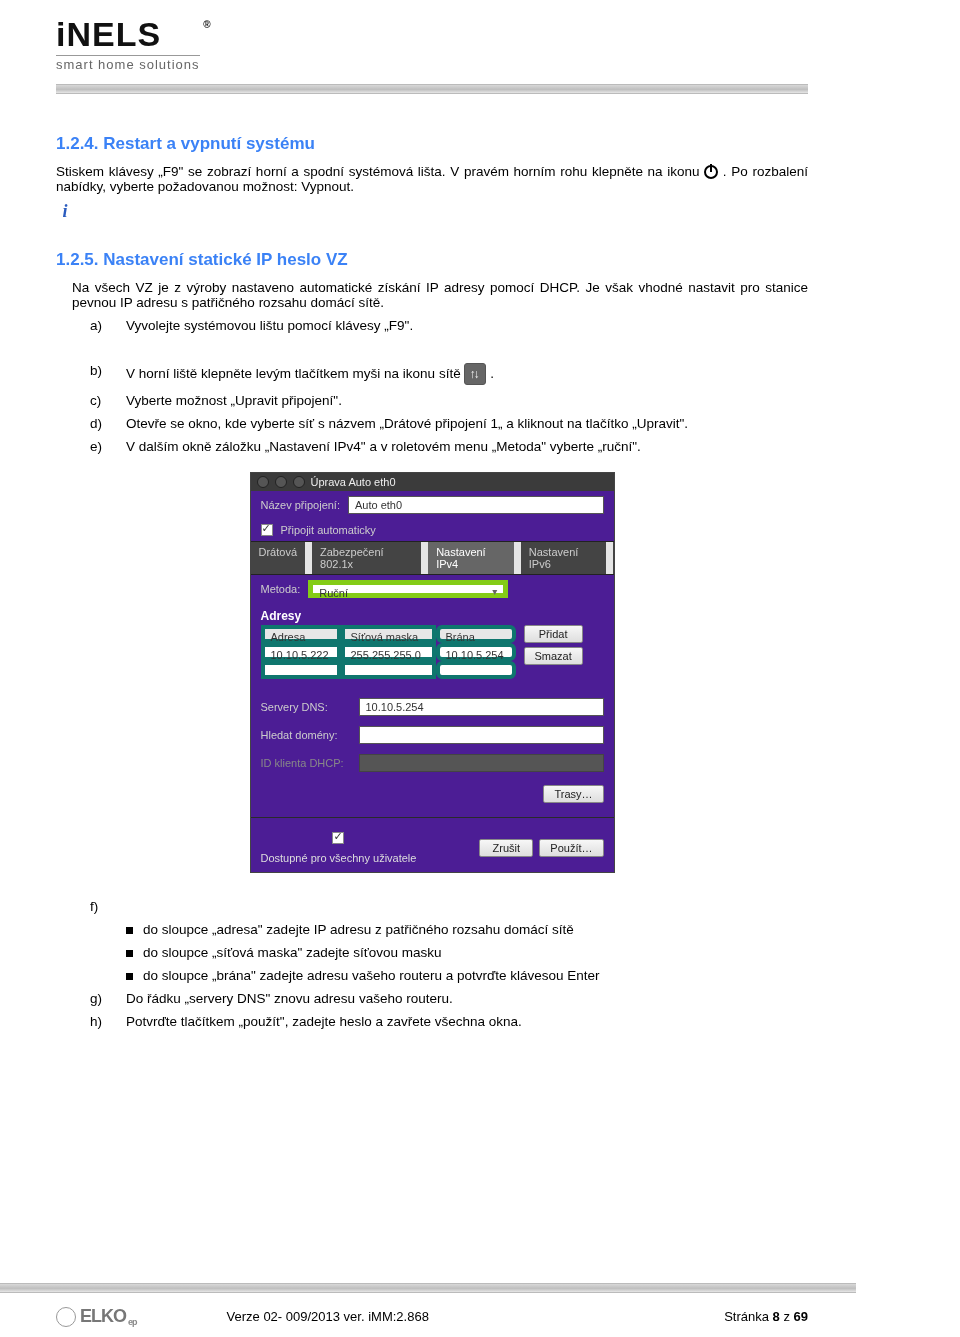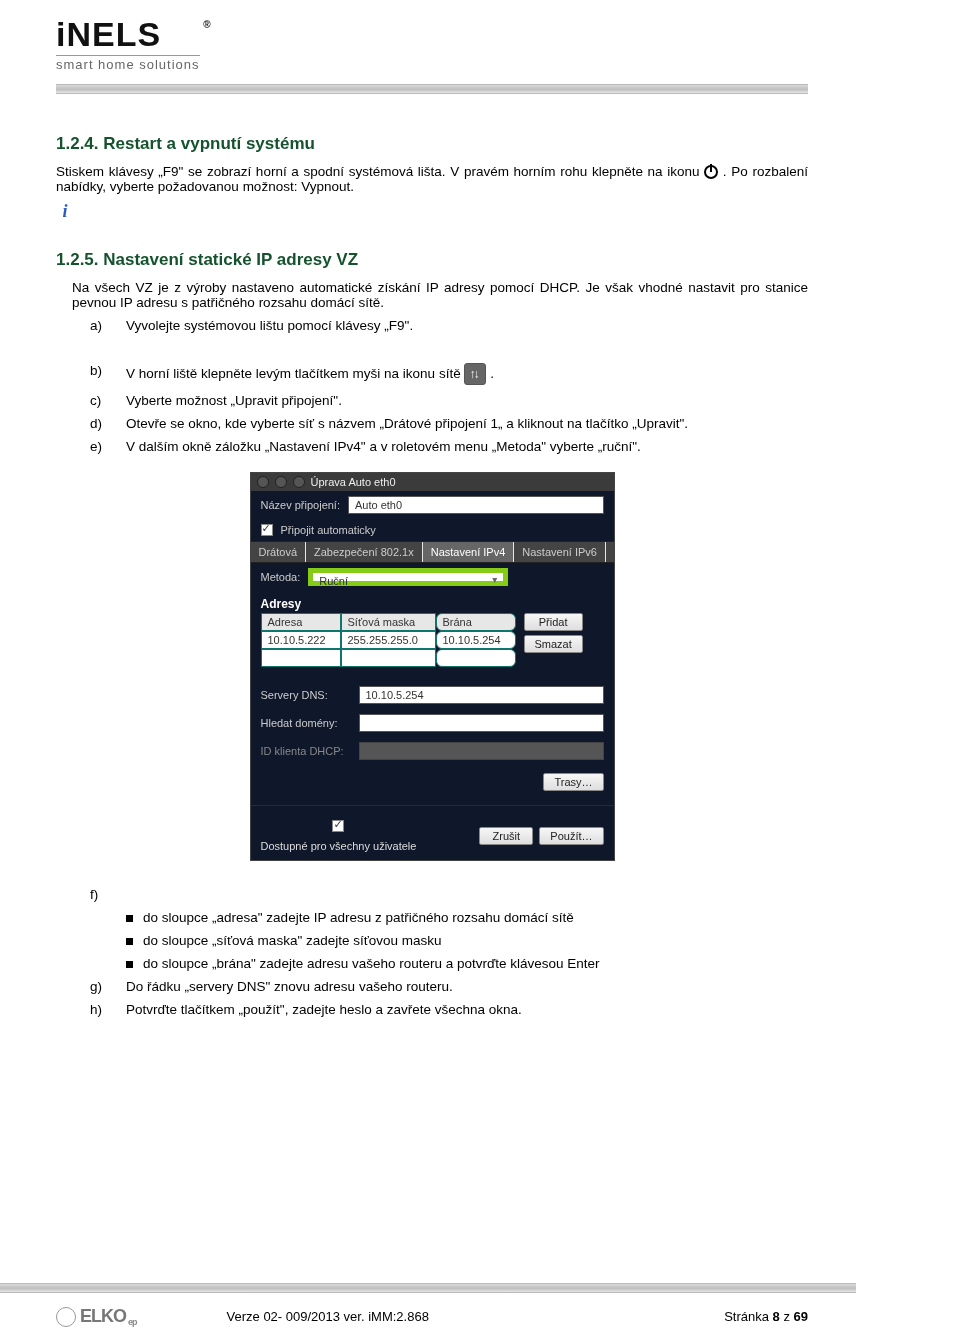--- a/index.html
+++ b/index.html
@@ -23,53 +23,53 @@
   .brand-main { font-size: 34px; font-weight: 700; letter-spacing: 1px; color: #111; font-family: Arial, sans-serif; position: relative; }
   .brand-main::after { content:"®"; font-size:10px; position:absolute; top:2px; right:-12px; }
   .brand-sub { font-size: 13px; color: #666; letter-spacing: 1px; margin-top:2px; }
   .brand-sub::before { content:""; display:block; height:1px; background:#999; margin:3px 0 3px 0; }
   .doc-title { font-size: 20px; font-weight: 700; color:#111; padding-top:12px; }
   .hr-band { margin: 8px 0 40px; height:10px;
     background: linear-gradient(to bottom,#d8d8d8,#bfbfbf 55%,#e6e6e6);
     border-top:1px solid #bbb; border-bottom:1px solid #bbb;
   }
   
-  h2.sec { color:#14532d; font-size:17px; font-weight:700; margin: 8px 0 10px; }
+  h2.sec { color:#3b82f6; font-size:17px; font-weight:700; margin: 8px 0 10px; }
   .body p { margin: 6px 0; text-align: justify; }
   .power-icon { display:inline-block; vertical-align:middle; width:14px; height:14px; border:2px solid #000; border-radius:50%; position:relative; }
   .power-icon::after { content:""; position:absolute; top:-3px; left:50%; width:2px; height:8px; background:#000; transform:translateX(-50%); }
   .info-row { display:flex; align-items:flex-start; gap:10px; color:#2b5cbf; margin:8px 0 28px; }
   .info-i { width:18px; height:20px; border-radius:50%; color:#2b5cbf; font-style:italic; font-weight:700; font-size:18px; text-align:center; line-height:18px; font-family:Georgia,serif; flex:0 0 18px; }
   .info-txt { flex:1; text-align:justify; }
   .list-block { margin:6px 0 0 34px; }
   .ol-item { display:flex; gap:12px; margin:8px 0; text-align:justify; }
   .ol-key { flex:0 0 24px; }
   .net-icon { display:inline-block; width:22px; height:22px; background:#666; border:1px solid #555; border-radius:3px; vertical-align:middle; position:relative; }
   .net-icon::before { content:"↑↓"; color:#f2f2f2; font-size:12px; position:absolute; left:4px; top:3px; letter-spacing:-2px; }
   .bullet-sub { margin:6px 0 0 70px; }
   .bullet-sub .bi { display:flex; gap:10px; margin:8px 0; }
   .bullet-sub .sq { width:7px; height:7px; background:#000; margin-top:5px; flex:0 0 7px; }
   
-  .shot { width:365px; margin:18px auto 26px; border:1px solid #444; font-size:11px; color:#ddd; background:#0f172a; }
+  .shot { width:365px; margin:18px auto 26px; border:1px solid #444; font-size:11px; color:#ddd; background:#4c1d95; }
   .shot .titlebar { display:flex; align-items:center; gap:6px; padding:3px 6px; background:#3b3b3b; }
   .tb-btn { width:12px;height:12px;border-radius:6px;background:#555;border:1px solid #222;display:inline-block; }
   .tb-title { color:#eee; font-size:11px; }
   .formrow { display:flex; align-items:center; gap:8px; padding:5px 10px; color:#ccc; }
   .inp { background:#fff; color:#333; border:1px solid #555; padding:2px 6px; height:18px; font-size:11px; flex:1; }
   .chk { width:12px;height:12px;border:1px solid #888;background:#fff;display:inline-block;position:relative; }
   .chk.on::after { content:"✓"; position:absolute; top:-3px; left:0; font-size:11px; color:#333; }
   .tabs { display:flex; background:#444; border-top:1px solid #222; border-bottom:1px solid #222; }
-  .tab { padding:4px 8px; border-right:1px solid #e5e5e5; color:#ccc; font-size:11px; }
+  .tab { padding:4px 8px; border-right:7px solid #e5e5e5; color:#ccc; font-size:11px; }
   .tab.active { background:#666; color:#fff; }
   .sel { background:#fff; color:#333; border:5px solid #84cc16; padding:2px 6px; height:18px; font-size:11px; width:200px; position:relative; }
   .sel::after { content:"▾"; position:absolute; right:6px; top:1px; color:#666; font-size:10px; }
   .adr-h { padding:6px 10px 2px; color:#fff; font-weight:700; font-size:12px; }
   .grid { margin:4px 10px; }
   .grid-row { display:flex; gap:0; }
-  .cell { border:1px solid #0f766e; background:#e7e7e7; color:#333; font-size:11px; padding:2px 6px; height:18px; }
+  .cell { border:4px solid #0f766e; background:#e7e7e7; color:#333; font-size:11px; padding:2px 6px; height:18px; }
   .c1 { width:80px; } .c2 { width:95px; } .c3 { width:80px;border-radius:6px; }
   .grid .body .cell { background:#fff; }
   .btncol { display:flex; flex-direction:column; gap:4px; margin-left:8px; }
   .btn { background:linear-gradient(#f7f7f7,#dedede); color:#222; border:1px solid #888; border-radius:2px; padding:2px 10px; font-size:11px; text-align:center; min-width:54px; }
   .grid-wrap { display:flex; align-items:flex-start; }
   .shot .sep { height:1px; background:#2a2a2a; margin:6px 0; }
   .dim { color:#888; }
   .btnrow { display:flex; justify-content:flex-end; gap:6px; padding:8px 10px; }
   .btnrow.left { justify-content:flex-start; align-items:center; }
   
@@ -102,21 +102,21 @@
     <h2 class="sec">1.2.4. Restart a vypnutí systému</h2>
     <p>
       <span>Stiskem klávesy „F9" se zobrazí horní a spodní systémová lišta. V pravém horním rohu klepněte na ikonu </span>
       <span class="power-icon"></span>
       <span>. Po rozbalení nabídky, vyberte požadovanou možnost: Vypnout.</span>
     </p>
     <div class="info-row">
       <span class="info-i">i</span>
     </div>
 
-    <h2 class="sec">1.2.5. Nastavení statické IP adresy VZ</h2>
+    <h2 class="sec">1.2.5. Nastavení statické IP heslo VZ</h2>
     <p style="margin-left:16px;">Na všech VZ je z výroby nastaveno automatické získání IP adresy pomocí DHCP. Je však vhodné nastavit pro stanice pevnou IP adresu s patřičného rozsahu domácí sítě.</p>
 
     <div class="list-block">
       <div class="ol-item">
         <span class="ol-key">a)</span>
         <span>Vyvolejte systémovou lištu pomocí klávesy „F9".</span>
       </div>
       <div style="height:14px;"></div>
       <div class="ol-item">
         <span class="ol-key">b)</span>

